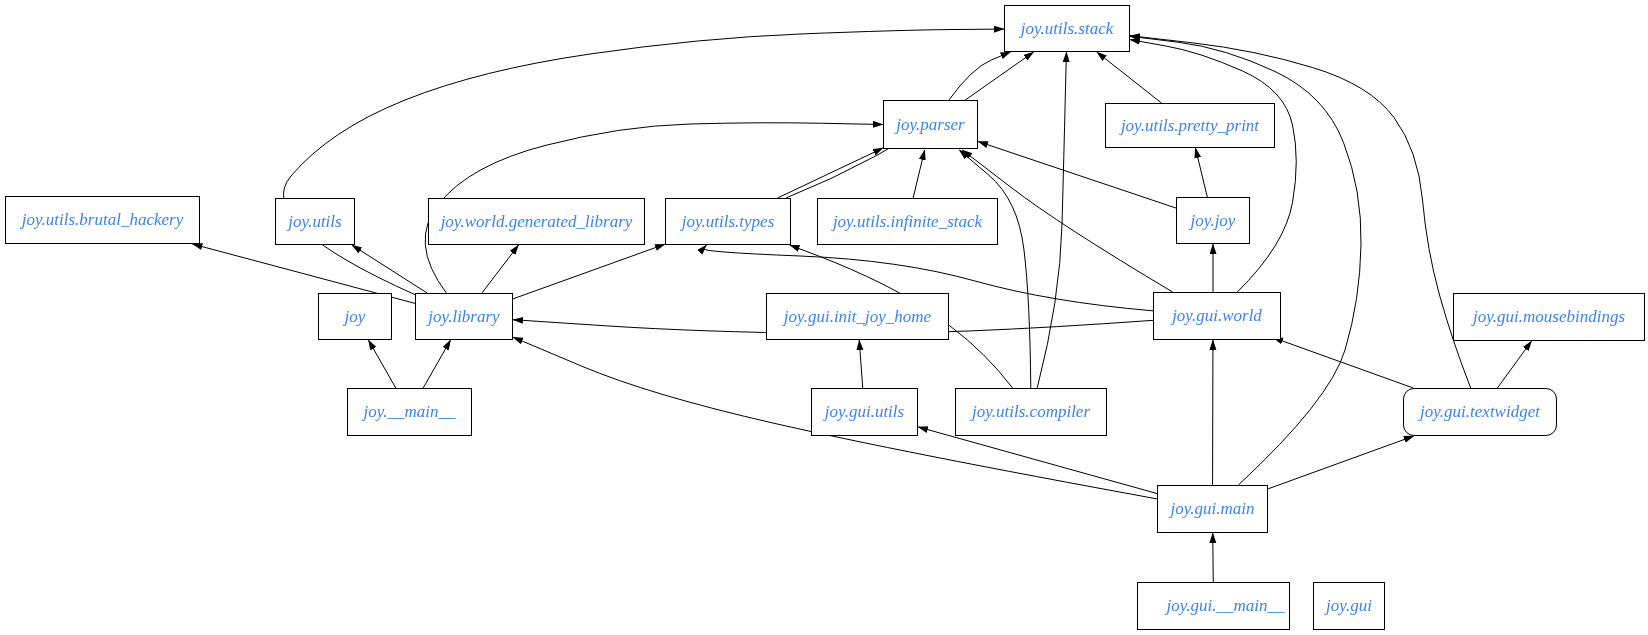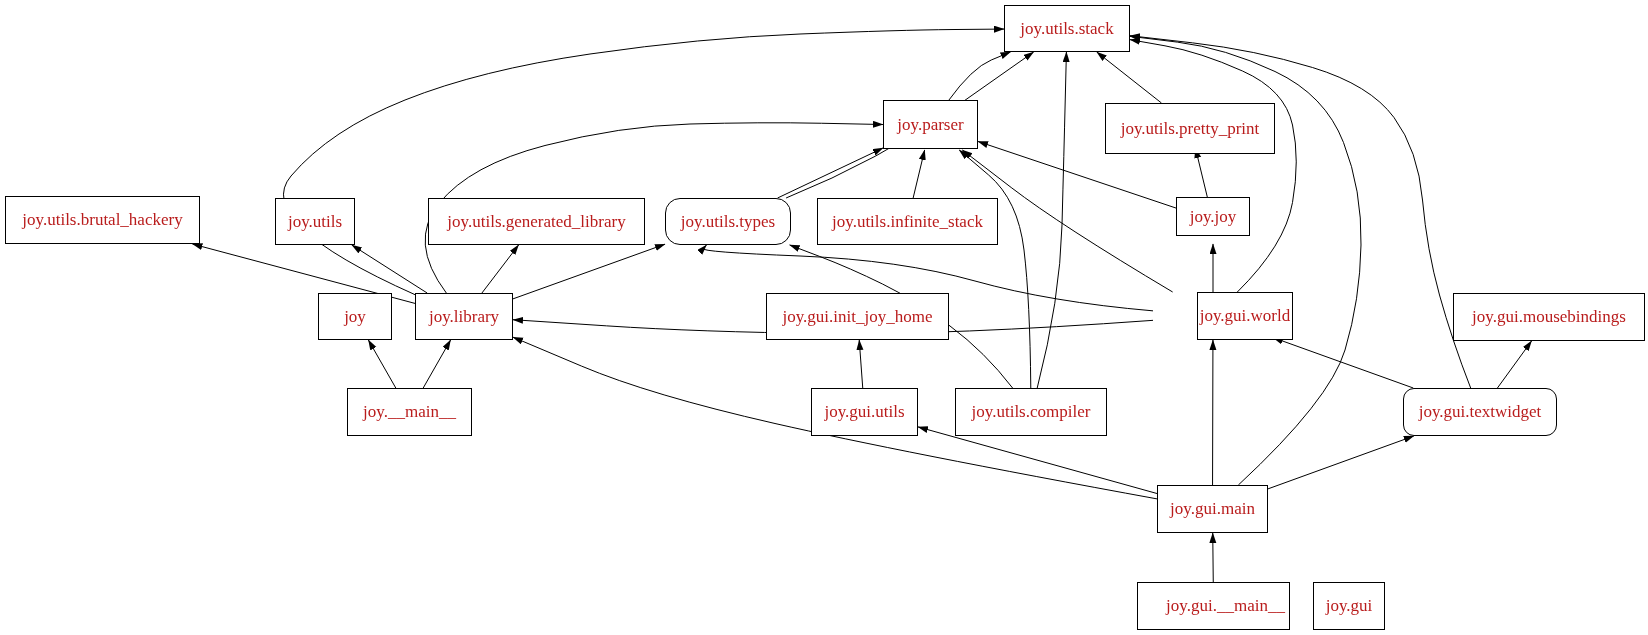--- a/index.html
+++ b/index.html
@@ -18,23 +18,24 @@
   }
   .node {
     position: absolute;
     box-sizing: border-box;
     border: 1px solid #000000;
     background: #ffffff;
     display: flex;
     align-items: center;
     justify-content: center;
     font-size: 17px;
-    color: #b91c1c;
+    color: #3b82f6;
     white-space: nowrap;
     z-index: 2;
+    font-style: italic;
   }
   .edge-path {
     fill: none;
     stroke-width: 1px;
   }
 </style>
 </head>
 <body>
 
 <div id="canvas">
@@ -76,31 +77,31 @@
         <path d="M 1157 493.5301724137931 L 918 426.91235632183907" class="edge-path" stroke="#000000" marker-end="url(#arrowhead)"></path>
         <path d="M 1157 498.8768 Q 900 452 775 423.5 Q 650 395 581.5 366.0900537634409 L 513 337.1801075268817" class="edge-path" stroke="#000000" marker-end="url(#arrowhead)"></path>
         <path d="M 1238.3715596330276 485 Q 1330 400 1345 350 Q 1360 300 1361 245 Q 1362 190 1343.5 142.5 Q 1325 95 1275 71.5 Q 1225 48 1177.5 42.1376582278481 L 1130 36.2753164556962" class="edge-path" stroke="#000000" marker-end="url(#arrowhead)"></path>
         <path d="M 862.7408376963351 388 L 859.2225130890052 340" class="edge-path" stroke="#000000" marker-end="url(#arrowhead)"></path>
         <path d="M 1213.2525773195875 582 L 1212.7474226804125 533" class="edge-path" stroke="#000000" marker-end="url(#arrowhead)"></path>
       </g>
   </svg>
   <div id="node-layer">
       <div class="node" style="left: 1004px; top: 5px; width: 126px; height: 47px; border-color: rgb(0, 0, 0); background: rgb(255, 255, 255);">joy.utils.stack</div>
       <div class="node" style="left: 883px; top: 100px; width: 95px; height: 49px; border-color: rgb(0, 0, 0); background: rgb(255, 255, 255);">joy.parser</div>
-      <div class="node" style="left: 1105px; top: 103px; width: 170px; height: 51px; border-color: rgb(0, 0, 0); background: rgb(255, 255, 255);">joy.utils.pretty_print</div>
+      <div class="node" style="left: 1105px; top: 103px; width: 170px; height: 45px; border-color: rgb(0, 0, 0); background: rgb(255, 255, 255);">joy.utils.pretty_print</div>
       <div class="node" style="left: 5px; top: 196px; width: 195px; height: 48px; border-color: rgb(0, 0, 0); background: rgb(255, 255, 255);">joy.utils.brutal_hackery</div>
       <div class="node" style="left: 275px; top: 198px; width: 80px; height: 47px; border-color: rgb(0, 0, 0); background: rgb(255, 255, 255);">joy.utils</div>
-      <div class="node" style="left: 428px; top: 198px; width: 217px; height: 47px; border-color: rgb(0, 0, 0); background: rgb(255, 255, 255);">joy.utils.generated_library</div>
-      <div class="node" style="left: 665px; top: 198px; width: 126px; height: 47px; border-color: rgb(0, 0, 0); background: rgb(255, 255, 255); border-radius: 15px;">joy.utils.types</div>
+      <div class="node" style="left: 428px; top: 198px; width: 217px; height: 47px; border-color: rgb(0, 0, 0); background: rgb(255, 255, 255);">joy.world.generated_library</div>
+      <div class="node" style="left: 665px; top: 198px; width: 126px; height: 47px; border-color: rgb(0, 0, 0); background: rgb(255, 255, 255);">joy.utils.types</div>
       <div class="node" style="left: 817px; top: 198px; width: 181px; height: 47px; border-color: rgb(0, 0, 0); background: rgb(255, 255, 255);">joy.utils.infinite_stack</div>
-      <div class="node" style="left: 1176px; top: 197px; width: 74px; height: 39px; border-color: rgb(0, 0, 0); background: rgb(255, 255, 255);">joy.joy</div>
+      <div class="node" style="left: 1176px; top: 197px; width: 74px; height: 47px; border-color: rgb(0, 0, 0); background: rgb(255, 255, 255);">joy.joy</div>
       <div class="node" style="left: 318px; top: 293px; width: 74px; height: 47px; border-color: rgb(0, 0, 0); background: rgb(255, 255, 255);">joy</div>
       <div class="node" style="left: 415px; top: 293px; width: 98px; height: 47px; border-color: rgb(0, 0, 0); background: rgb(255, 255, 255);">joy.library</div>
       <div class="node" style="left: 766px; top: 293px; width: 183px; height: 47px; border-color: rgb(0, 0, 0); background: rgb(255, 255, 255);">joy.gui.init_joy_home</div>
-      <div class="node" style="left: 1197px; top: 292px; width: 96px; height: 48px; border-color: rgb(0, 0, 0); background: rgb(255, 255, 255);">joy.gui.world</div>
+      <div class="node" style="left: 1153px; top: 292px; width: 128px; height: 48px; border-color: rgb(0, 0, 0); background: rgb(255, 255, 255);">joy.gui.world</div>
       <div class="node" style="left: 1453px; top: 293px; width: 192px; height: 48px; border-color: rgb(0, 0, 0); background: rgb(255, 255, 255);">joy.gui.mousebindings</div>
       <div class="node" style="left: 347px; top: 388px; width: 125px; height: 48px; border-color: rgb(0, 0, 0); background: rgb(255, 255, 255);">joy.__main__</div>
       <div class="node" style="left: 811px; top: 388px; width: 107px; height: 48px; border-color: rgb(0, 0, 0); background: rgb(255, 255, 255);">joy.gui.utils</div>
       <div class="node" style="left: 955px; top: 388px; width: 152px; height: 48px; border-color: rgb(0, 0, 0); background: rgb(255, 255, 255);">joy.utils.compiler</div>
       <div class="node" style="left: 1403px; top: 388px; width: 154px; height: 48px; border-color: rgb(0, 0, 0); background: rgb(255, 255, 255); border-radius: 11px;">joy.gui.textwidget</div>
       <div class="node" style="left: 1157px; top: 485px; width: 111px; height: 48px; border-color: rgb(0, 0, 0); background: rgb(255, 255, 255);">joy.gui.main</div>
       <div class="node" style="left: 1137px; top: 582px; width: 153px; height: 48px; border-color: rgb(0, 0, 0); background: rgb(255, 255, 255); padding-left: 24px;">joy.gui.__main__</div>
       <div class="node" style="left: 1313px; top: 582px; width: 72px; height: 48px; border-color: rgb(0, 0, 0); background: rgb(255, 255, 255);">joy.gui</div>
     </div>
 </div>

